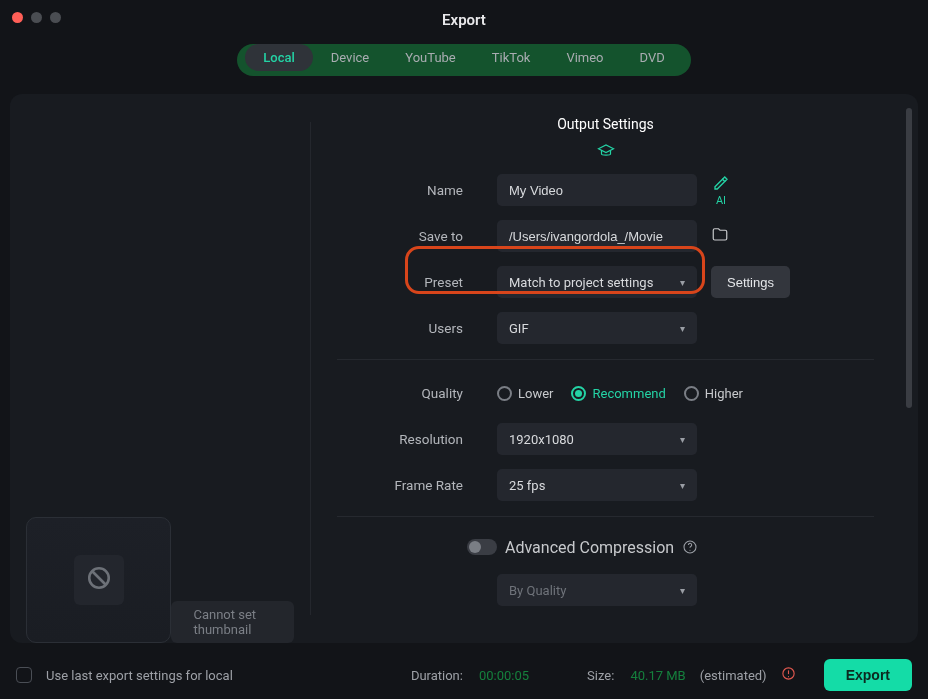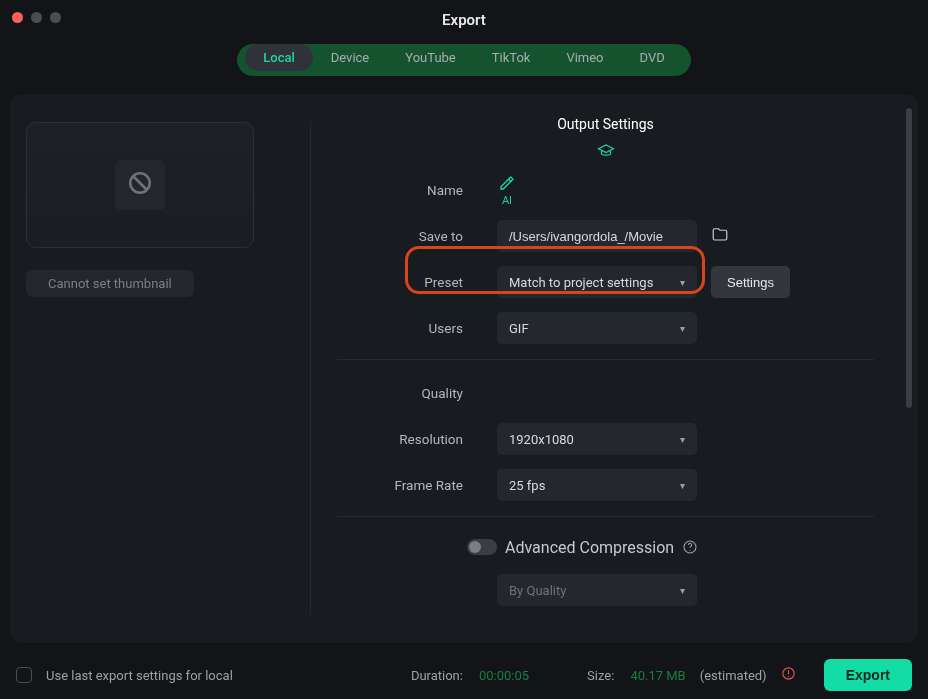--- a/index.html
+++ b/index.html
@@ -17,21 +17,21 @@
   
   .tabs-row { height:40px; display:flex; align-items:center; justify-content:center; }
   .tabs-pill { background:#14532d; border-radius:18px; height:32px; display:flex; align-items:flex-start; padding:0 8px; }
   .tab { font-size:13px; color:#a9acb1; padding:6px 18px; border-radius:14px; cursor:pointer; }
   .tab.active { background:#2f3339; color:#24d3a5; font-weight:500; }
 
   
   .card { position:relative; margin:14px 10px 8px 10px; flex:1; background:#181b20; border-radius:12px; display:flex; }
   .scrollbar-thumb { position:absolute; right:6px; top:14px; width:6px; height:300px; background:#3a3d43; border-radius:3px; }
 
-  .left-col { width:300px; padding:28px 16px 0 16px; display:flex; flex-direction:column; align-items:flex-start; }
+  .left-col { width:300px; padding:28px 16px 0 16px; display:flex; flex-direction:row; align-items:flex-end; }
   .thumb-box { width:228px; height:126px; border-radius:10px; background:linear-gradient(180deg,#1d2027 0%, #1a1d23 100%); border:1px solid #2b2f36; display:flex; align-items:center; justify-content:center; }
   .thumb-inner { width:50px; height:50px; background:#23262d; border-radius:6px; display:flex; align-items:center; justify-content:center; }
   .thumb-inner svg { width:26px; height:26px; fill:none; stroke:#6d7178; stroke-width:2.4; }
   .thumb-caption { margin-top:22px; padding:6px 22px; background:#23262c; border-radius:6px; color:#7b7f86; font-size:13px; }
 
   .divider-v { width:1px; background:#24272d; margin:28px 0; }
 
   .right-col { flex:1; padding:22px 44px 0 26px; overflow:hidden; }
   .section-head { display:flex; align-items:center; gap:10px; color:#ffffff; font-size:14px; margin-bottom:4px;flex-direction:column; }
   .section-head svg { width:18px; height:18px; stroke:#24d3a5; fill:none; stroke-width:1.6; }
@@ -123,20 +123,21 @@
         <svg viewBox="0 0 24 24">
             <path d="M2 9 L12 4 L22 9 L12 14 Z"></path>
             <path d="M6 11 V16 C6 18 18 18 18 16 V11"></path>
           </svg>
       </span>
     </div>
 
     <div class="form-row">
       <div class="form-label">Name</div>
       <div class="field-wrap">
+        <input class="text-input" value="My Video" style="">
         <span class="ai-btn">
           <svg viewBox="0 0 24 24">
               <path d="M4 17 L14 7 L17 10 L7 20 L4 20 Z"></path>
               <path d="M14 7 L17 4 L20 7 L17 10"></path>
             </svg>
           <span>AI</span>
         </span>
       </div>
     </div>
 
@@ -171,20 +172,34 @@
           <span class="caret">▾</span>
         </div>
       </div>
     </div>
     <div class="highlight-rect" style="left:94px; top:152px; width:300px; height:48px;"></div>
 
     <div class="hr"></div>
 
     <div class="form-row">
       <div class="form-label">Quality</div>
+      <div class="radio-row">
+        <div class="radio">
+            <span class="circ"></span>
+            <span>Lower</span>
+          </div>
+        <div class="radio sel">
+            <span class="circ"></span>
+            <span>Recommend</span>
+          </div>
+        <div class="radio">
+            <span class="circ"></span>
+            <span>Higher</span>
+          </div>
+      </div>
     </div>
 
     <div class="form-row">
       <div class="form-label">Resolution</div>
       <div class="field-wrap">
         <div class="select-box">
           <span>1920x1080</span>
           <span class="caret">▾</span>
         </div>
       </div>

